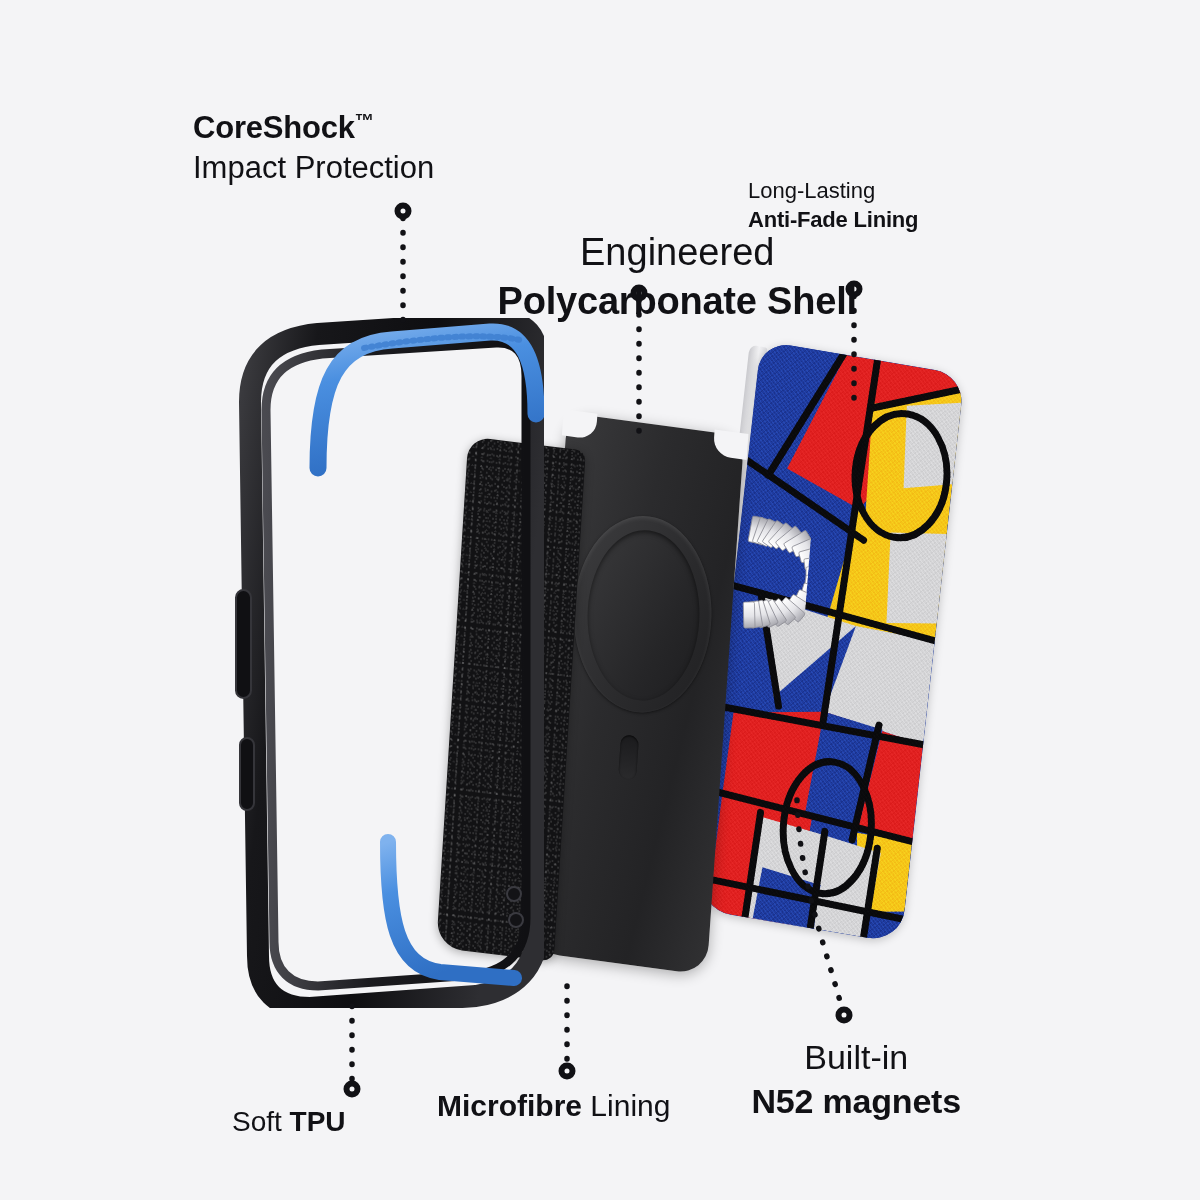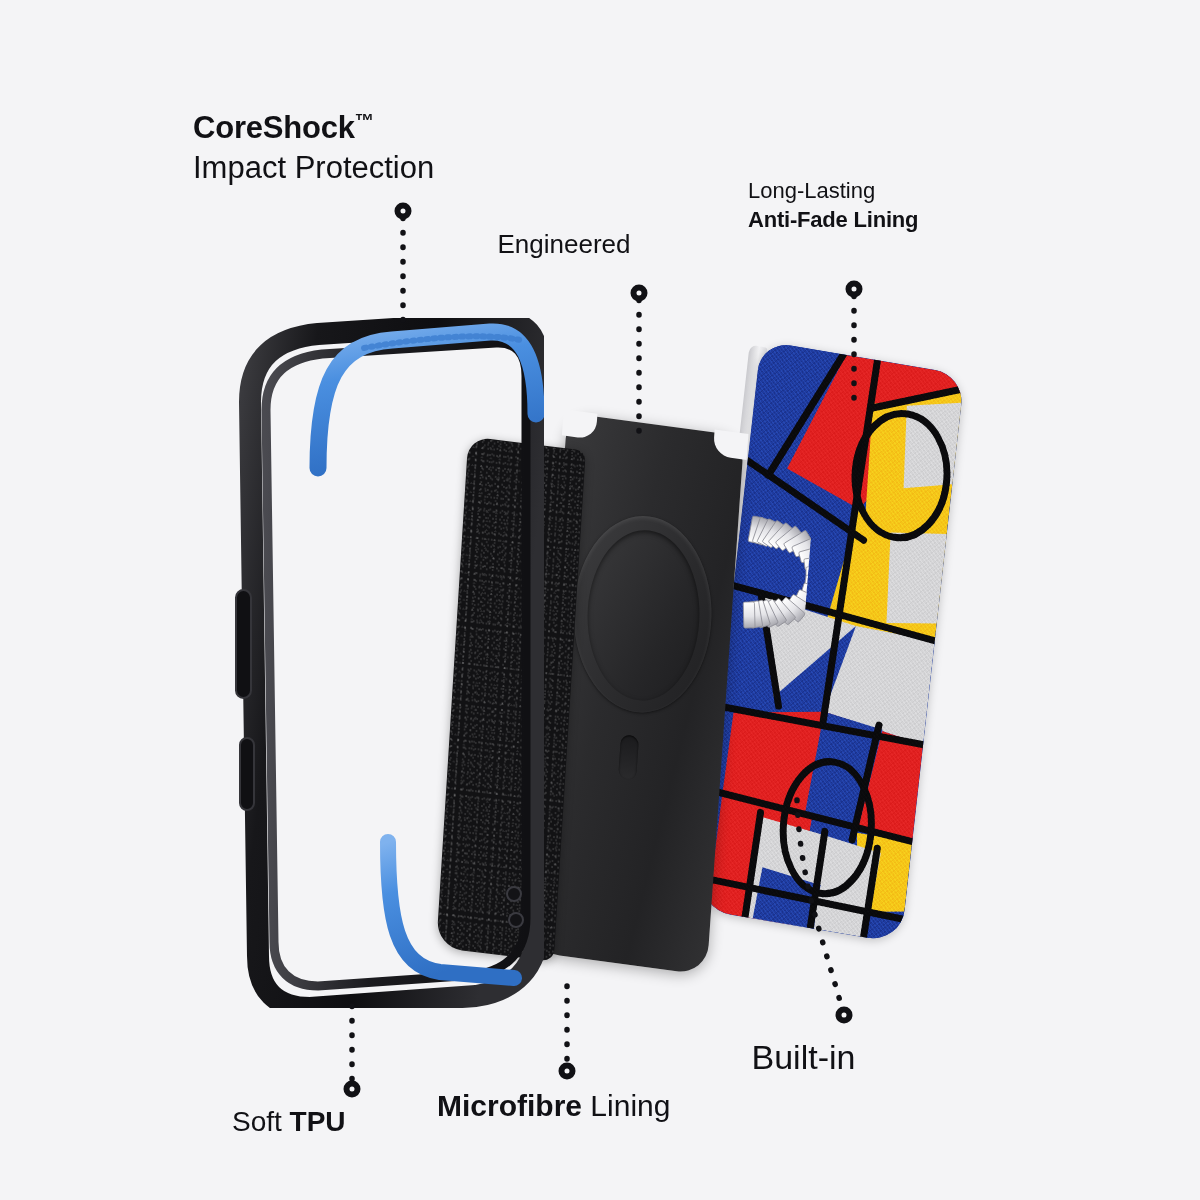--- a/index.html
+++ b/index.html
@@ -25,21 +25,21 @@
     white-space: nowrap;
   }
   .callout .ln { display: block; }
   .ln.reg  { font-weight: 400; }
   .ln.bold { font-weight: 700; letter-spacing: -0.2px; }
   .inl-bold { font-weight: 700; }
   .inl-reg  { font-weight: 400; }
   .tm { font-size: 0.62em; vertical-align: 0.55em; font-weight: 700; }
 
   #lbl-coreshock { left: 193px; top: 108px; font-size: 31px; text-align: left; }
-  #lbl-poly      { left: 489px; top: 228px; font-size: 26px; text-align: center; }
+  #lbl-poly      { left: 489px; top: 228px; font-size: 38px; text-align: center; }
   #lbl-print     { left: 856px; top: 177px; font-size: 22px; }
   #lbl-tpu       { left: 232px; top: 1104px; font-size: 28px; }
   #lbl-micro     { left: 437px; top: 1086px; font-size: 30px; text-align: center; }
   #lbl-magnets   { left: 747px; top: 1035px; font-size: 34px; text-align: center; }
 
   
   #leaders {
     position: absolute; left: 0; top: 0;
     width: 1200px; height: 1200px;
     pointer-events: none;
@@ -356,32 +356,34 @@
   </g>
 </svg>
 
 <div class="callout" id="lbl-coreshock">
   <span class="ln bold"><span>CoreShock</span><span class="tm">™</span></span>
   <span class="ln reg">Impact Protection</span>
 </div>
 
 <div class="callout" id="lbl-poly" style="left: 497.5px;">
   <span class="ln reg">Engineered</span>
+  <span class="ln bold">Polycarbonate Shell</span>
 </div>
 
 <div class="callout" id="lbl-print" style="left: 748px;">
   <span class="ln reg">Long-Lasting</span>
   <span class="ln bold">Anti-Fade Lining</span>
 </div>
 
 <div class="callout" id="lbl-tpu">
   <span class="ln"><span class="inl-reg">Soft </span><span class="inl-bold">TPU</span><span class="inl-reg"></span></span>
 </div>
 
 <div class="callout" id="lbl-micro">
   <span class="ln"><span class="inl-reg"></span><span class="inl-bold">Microfibre</span><span class="inl-reg"> Lining</span></span>
 </div>
 
 <div class="callout" id="lbl-magnets" style="left: 751.5px;">
   <span class="ln reg">Built-in</span>
+  <span class="ln bold">N52 magnets</span>
 </div>
 
 </div>
 
 </body></html>

